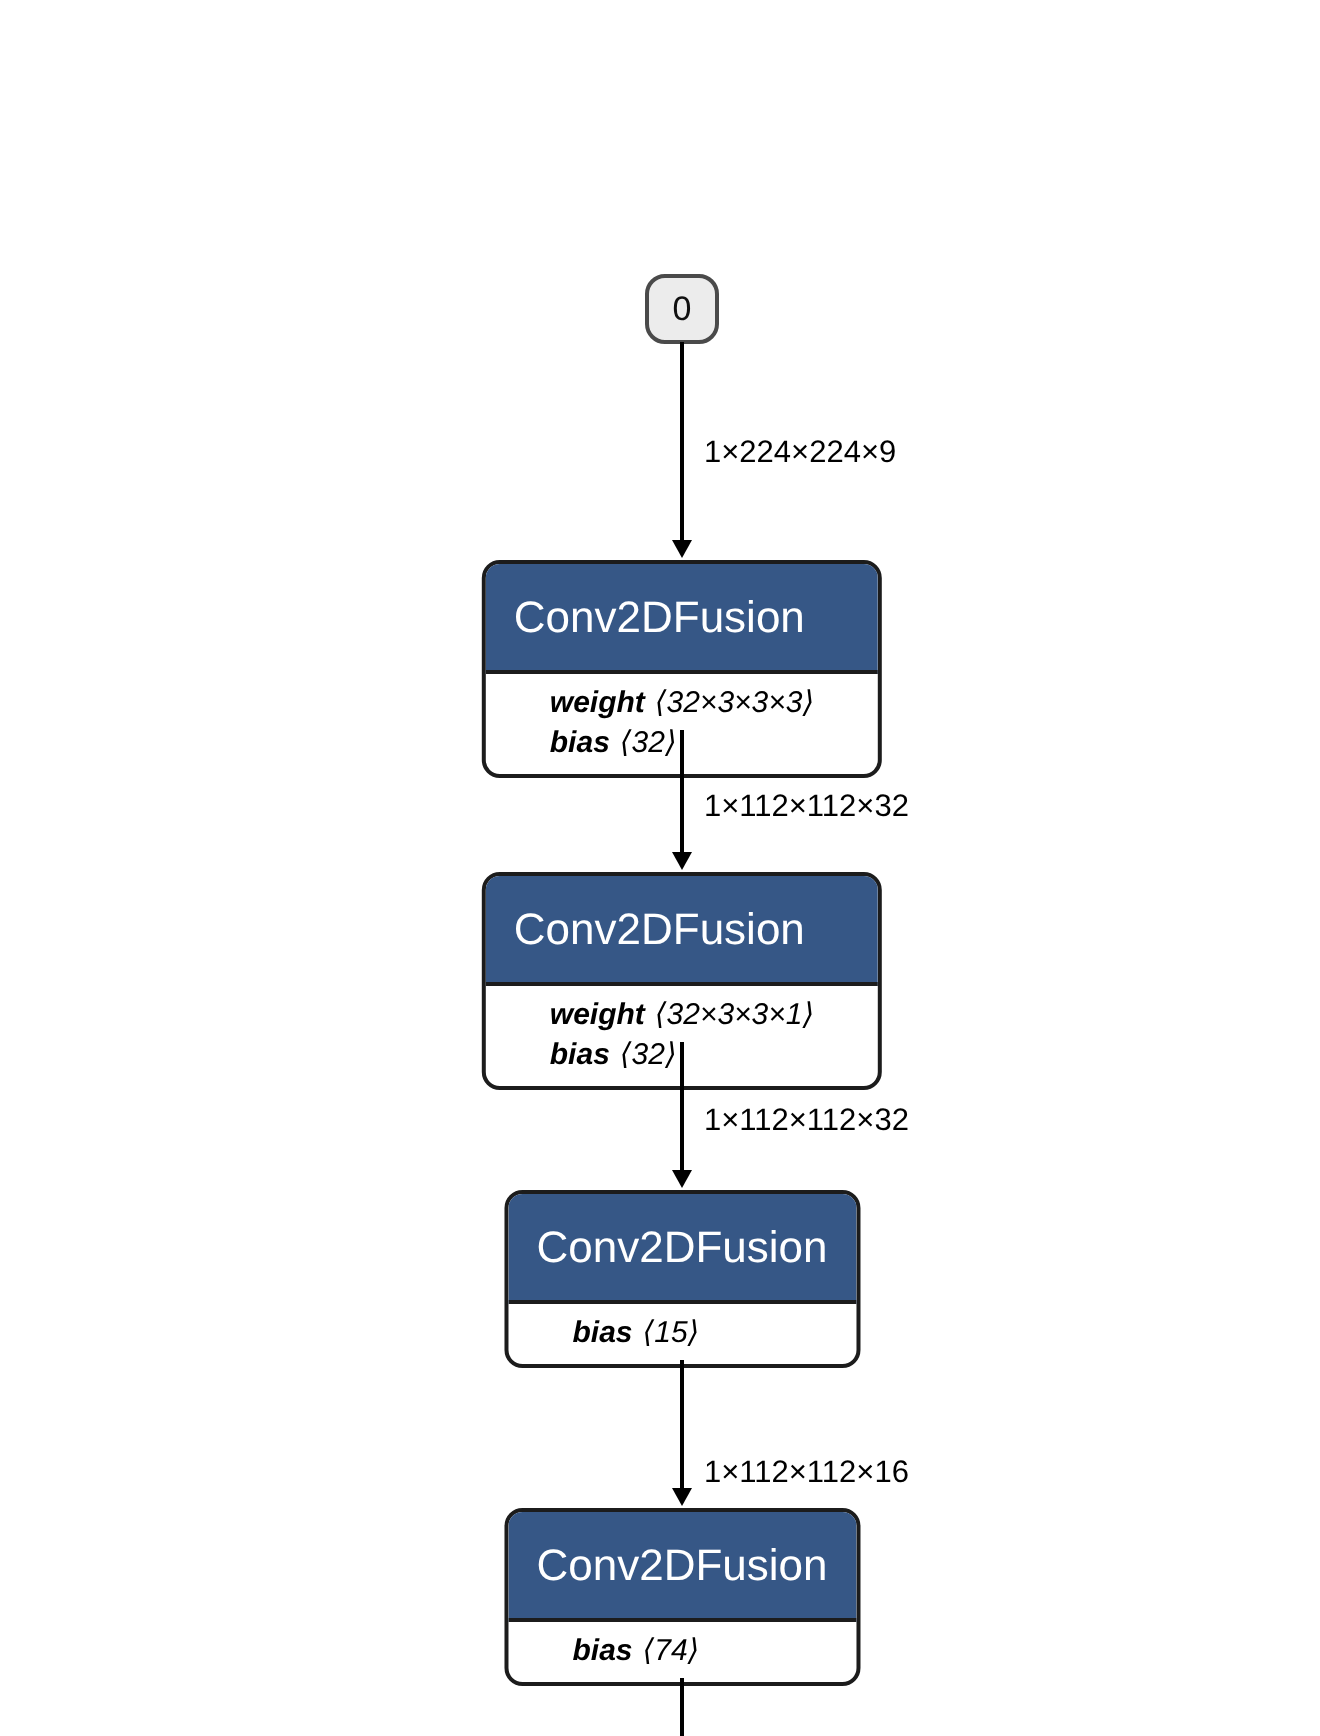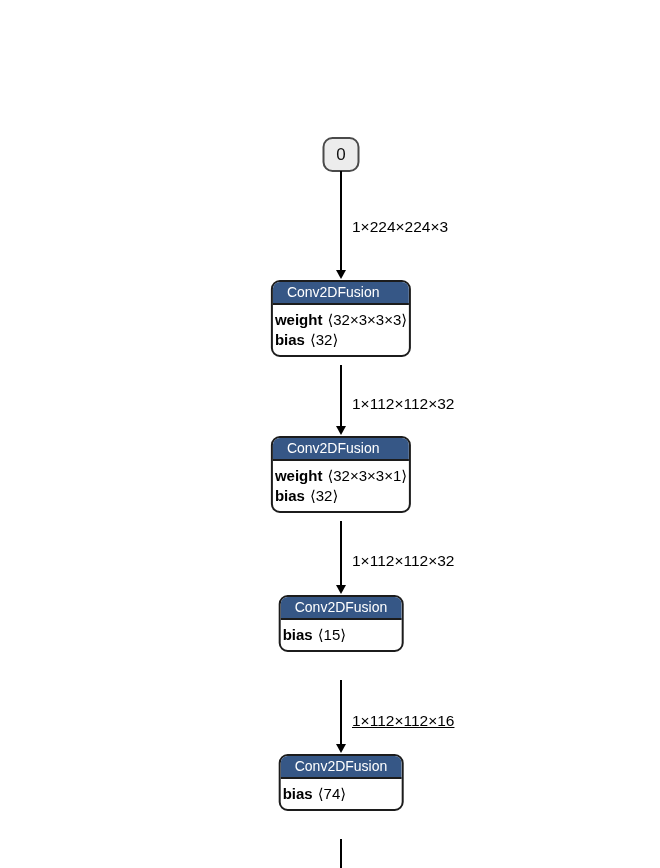--- a/index.html
+++ b/index.html
@@ -57,30 +57,31 @@
     cursor: pointer;
   }
   .conv-node.n1 { top: 280px; }
   .conv-node.n2 { top: 436px; }
   .conv-node.n3 { top: 595px; }
   .conv-node.n4 { top: 754px; }
 
   .node-header {
     background: var(--node-header-bg);
     color: var(--header-text);
-    font-size: 14px;
+    font-size: 22px;
     line-height: 21px;
-    padding: 0 14px;
+    padding: 16px 14px;
     border-bottom: 2px solid var(--node-border);
   }
   .node-body {
-    padding: 5px 2px;
+    padding: 5px 32px;
     font-size: 15px;
     line-height: 20px;
     color: var(--body-text);
+    font-style: italic;
   }
   .attr-name { font-weight: bold; }
   .attr-value { margin-left: 5px; }
 
   
   .edge-line {
     position: absolute;
     left: 340px;
     width: 2px;
     background: var(--edge-color);
@@ -110,34 +111,34 @@
     position: absolute;
     left: 352px;
     font-size: 15.5px;
     line-height: 19px;
     color: var(--body-text);
     white-space: nowrap;
   }
   .edge-label.lA { top: 217px; }
   .edge-label.lB { top: 394px; }
   .edge-label.lC { top: 551px; }
-  .edge-label.lD { top: 711px; text-decoration: underline; }
+  .edge-label.lD { top: 727px; }
 </style>
 </head>
 <body>
 
 <div class="canvas">
 
   <div class="io-node">
     <span>0</span>
   </div>
 
   <div class="edge-line eA"></div>
   <div class="arrowhead aA"></div>
-  <div class="edge-label lA">1×224×224×3</div>
+  <div class="edge-label lA">1×224×224×9</div>
 
   <div class="conv-node n1">
     <div class="node-header">
       <span>Conv2DFusion</span>
     </div>
     <div class="node-body">
       <div><span class="attr-name">weight</span><span class="attr-value">⟨32×3×3×3⟩</span></div>
       <div><span class="attr-name">bias</span><span class="attr-value">⟨32⟩</span></div>
     </div>
   </div>

